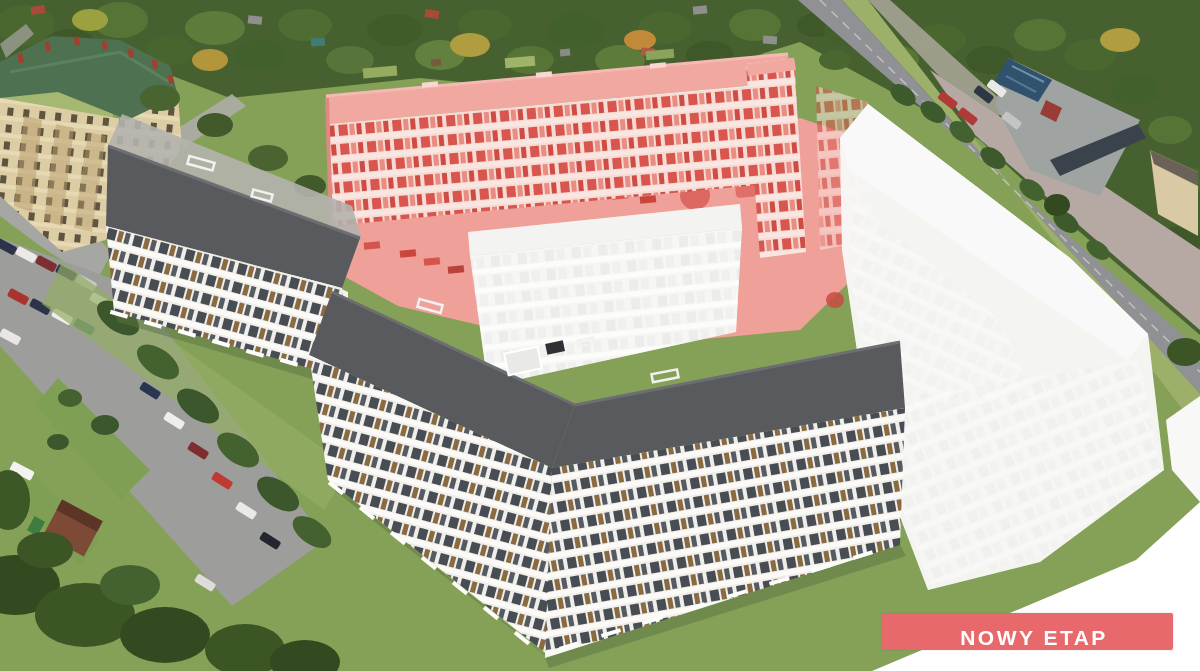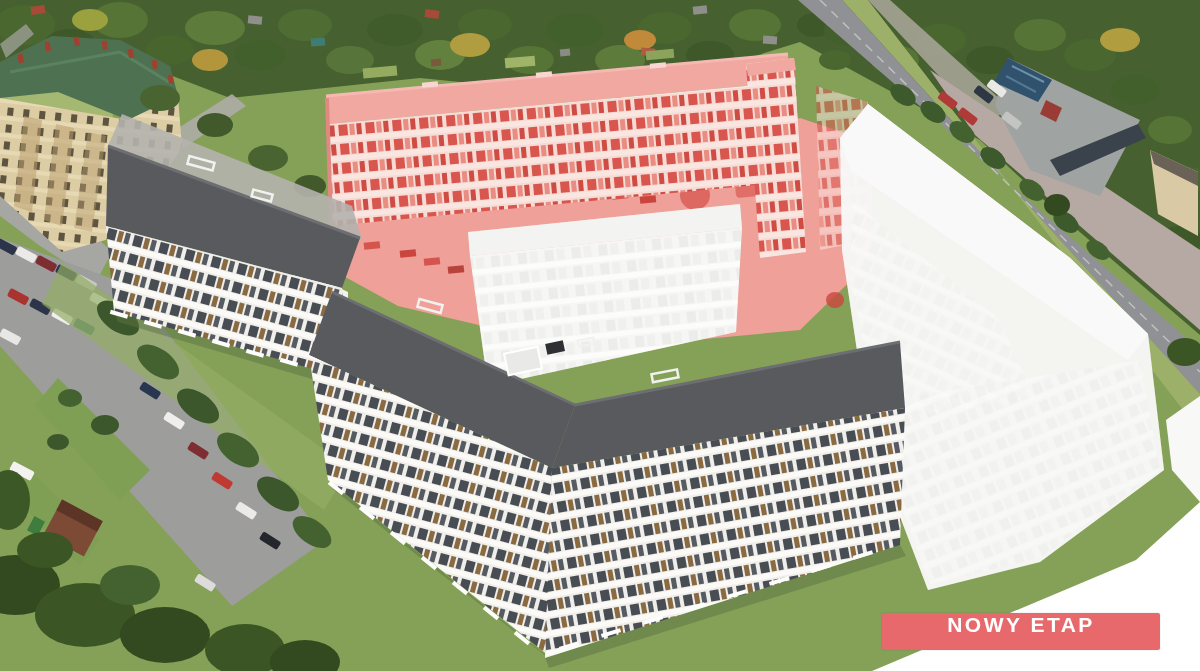--- a/index.html
+++ b/index.html
@@ -5,24 +5,24 @@
   html,body{margin:0;padding:0;background:#222;}
   .stage{
     position:relative;width:1200px;height:671px;overflow:hidden;
     font-family:"Liberation Sans",sans-serif;background:#87a35c;
   }
   .stage svg{position:absolute;left:0;top:0;width:1200px;height:671px;display:block;}
   .badge{
     position:absolute;left:882px;top:613px;width:278px;height:37px;
     background:var(--badge-bg,#e8696c);
     color:var(--badge-text,#fff);
-    display:flex;align-items:flex-start;justify-content:center;
+    display:flex;align-items:flex-end;justify-content:center;
     font-weight:700;font-size:21px;letter-spacing:2.5px;
     border-radius:2px;box-shadow:0 0 0 1px rgba(0,0,0,0.04);
-    cursor:pointer;user-select:none;
+    cursor:pointer;user-select:none;padding-left:13px;
   }
 </style>
 </head>
 <body>
 
 <div class="stage">
 <svg viewBox="0 0 1200 671">
   <defs>
     <pattern id="patWhiteA" patternUnits="userSpaceOnUse" width="27" height="19" patternTransform="rotate(15)">
       <rect width="27" height="19" fill="var(--facade-white,#efeeea)"></rect>

